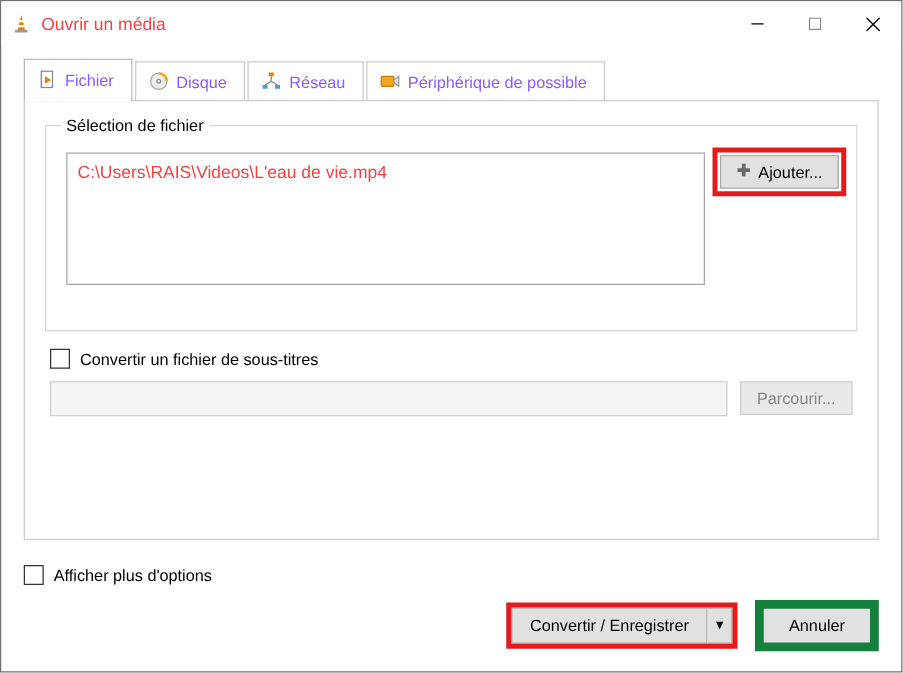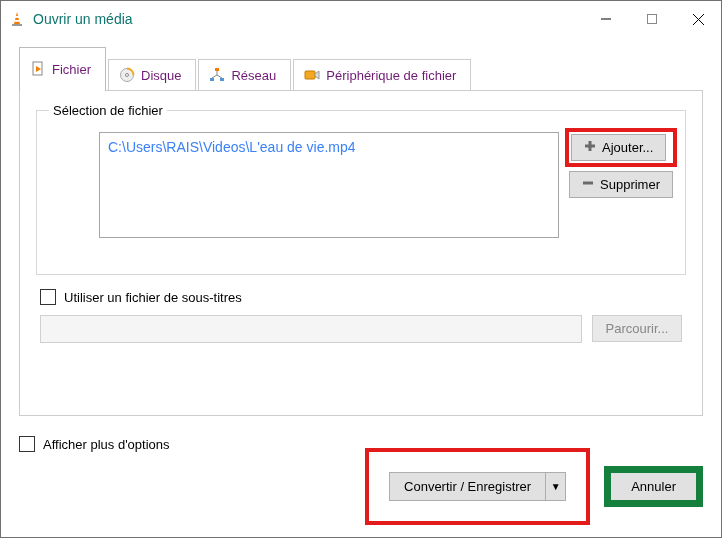--- a/index.html
+++ b/index.html
@@ -19,21 +19,21 @@
       align-items: center;
       padding-left: 8px;
       background: #fff;
     }
     .titlebar .vlc-cone {
       width: 16px; height: 16px;
       margin-right: 8px;
     }
     .titlebar .title {
       font-size: 14px;
-      color: #0f766e;
+      color: #ef4444;
       flex: 1;
     }
     .titlebar .winbtn {
       width: 46px; height: 36px;
       display: flex; align-items: center; justify-content: center;
       color: #000;
     }
     .content {
       padding: 10px 18px 14px 18px;
       flex: 1;
@@ -48,32 +48,32 @@
     .tab {
       border: 1px solid #ccc;
       border-bottom: none;
       padding: 7px 14px 7px 10px;
       background: #fff;
       display: flex;
       align-items: center;
       gap: 6px;
       margin-right: 2px;
       font-size: 13px;
-      color: #701a75;
+      color: #8b5cf6;
       position: relative;
     }
     .tab.active {
       border-color: #bbb;
       background: #fff;
       z-index: 3;
       margin-bottom: -1px;
       padding-bottom: 8px;
     }
     .tab:not(.active) {
-      margin-top: 12px;
+      margin-top: 2px;
       background: #fff;
     }
     .tab-icon { width: 16px; height:16px; display:inline-flex; align-items:center; justify-content:center; }
     .tab-panel {
       border: 1px solid #ccc;
       padding: 12px 16px 20px 16px;
       position: relative;
       flex: 1;
     }
     fieldset.filesel {
@@ -97,23 +97,22 @@
       gap: 10px;
       margin-left: 4px;
     }
     .filebox {
       flex: 1;
       border: 1px solid #a6a6a6;
       background: #fff;
       padding: 6px 8px;
       height: 106px;
       font-size: 14px;
-      color: #3b82f6;
+      color: #ef4444;
       overflow: hidden;
-      margin-left: 46px;
     }
     .btncol {
       display: flex;
       flex-direction: column;
       gap: 8px;
     }
     .winbutton {
       border: 1px solid #adadad;
       background: #e1e1e1;
       padding: 5px 12px;
@@ -156,20 +155,21 @@
     }
     .winbutton.disabled {
       color: #878787;
       border-color: #cfcfcf;
       background: #e9e9e9;
     }
     .footer {
       padding: 6px 18px 16px 18px;
       display: flex;
       flex-direction: column;
+      gap: 12px;
     }
     .footer-row {
       display: flex;
       align-items: center;
       justify-content: space-between;
     }
     .more-opts {
       display: flex;
       align-items: center;
       gap: 8px;
@@ -270,21 +270,21 @@
       </span>
       <span>Réseau</span>
     </div>
     <div class="tab">
       <span class="tab-icon">
         <svg viewBox="0 0 16 16">
             <rect x="1" y="4" width="10" height="8" rx="1" fill="#f5a623" stroke="#c47d00"></rect>
             <polygon points="11,7 15,4 15,12 11,9" fill="#ddd" stroke="#999"></polygon>
           </svg>
       </span>
-      <span>Périphérique de fichier</span>
+      <span>Périphérique de possible</span>
     </div>
   </div>
 
   <div class="tab-panel">
     <fieldset class="filesel">
       <legend>Sélection de fichier</legend>
       <div class="filebox-row">
         <div class="filebox">
           <div>C:\Users\RAIS\Videos\L'eau de vie.mp4</div>
         </div>
@@ -293,55 +293,47 @@
             <button class="winbutton">
               <span>
                 <svg width="12" height="12">
                     <line x1="6" y1="1" x2="6" y2="11" stroke="#6a6a6a" stroke-width="3"></line>
                     <line x1="1" y1="6" x2="11" y2="6" stroke="#6a6a6a" stroke-width="3"></line>
                   </svg>
               </span>
               <span>Ajouter...</span>
             </button>
           </div>
-          <button class="winbutton">
-            <span>
-              <svg width="12" height="12">
-                  <line x1="1" y1="6" x2="11" y2="6" stroke="#6a6a6a" stroke-width="3"></line>
-                </svg>
-            </span>
-            <span>Supprimer</span>
-          </button>
         </div>
       </div>
     </fieldset>
 
     <div class="subtitle-row">
       <span class="checkbox"></span>
-      <span>Utiliser un fichier de sous-titres</span>
+      <span>Convertir un fichier de sous-titres</span>
     </div>
 
     <div class="subfile-row">
       <div class="subfile-field"></div>
       <button class="winbutton disabled">
         <span>Parcourir...</span>
       </button>
     </div>
   </div>
 </div>
 
 <div class="footer">
   <div class="footer-row">
     <div class="more-opts">
       <span class="checkbox"></span>
       <span>Afficher plus d'options</span>
     </div>
   </div>
   <div class="action-row">
-    <div class="highlight-red" style="padding:20px;">
+    <div class="highlight-red" style="padding:0;">
       <div class="splitbutton">
         <div class="main">
           <span>Convertir / Enregistrer</span>
         </div>
         <div class="arrow">
           <span>▼</span>
         </div>
       </div>
     </div>
     <button class="cancelbtn">

